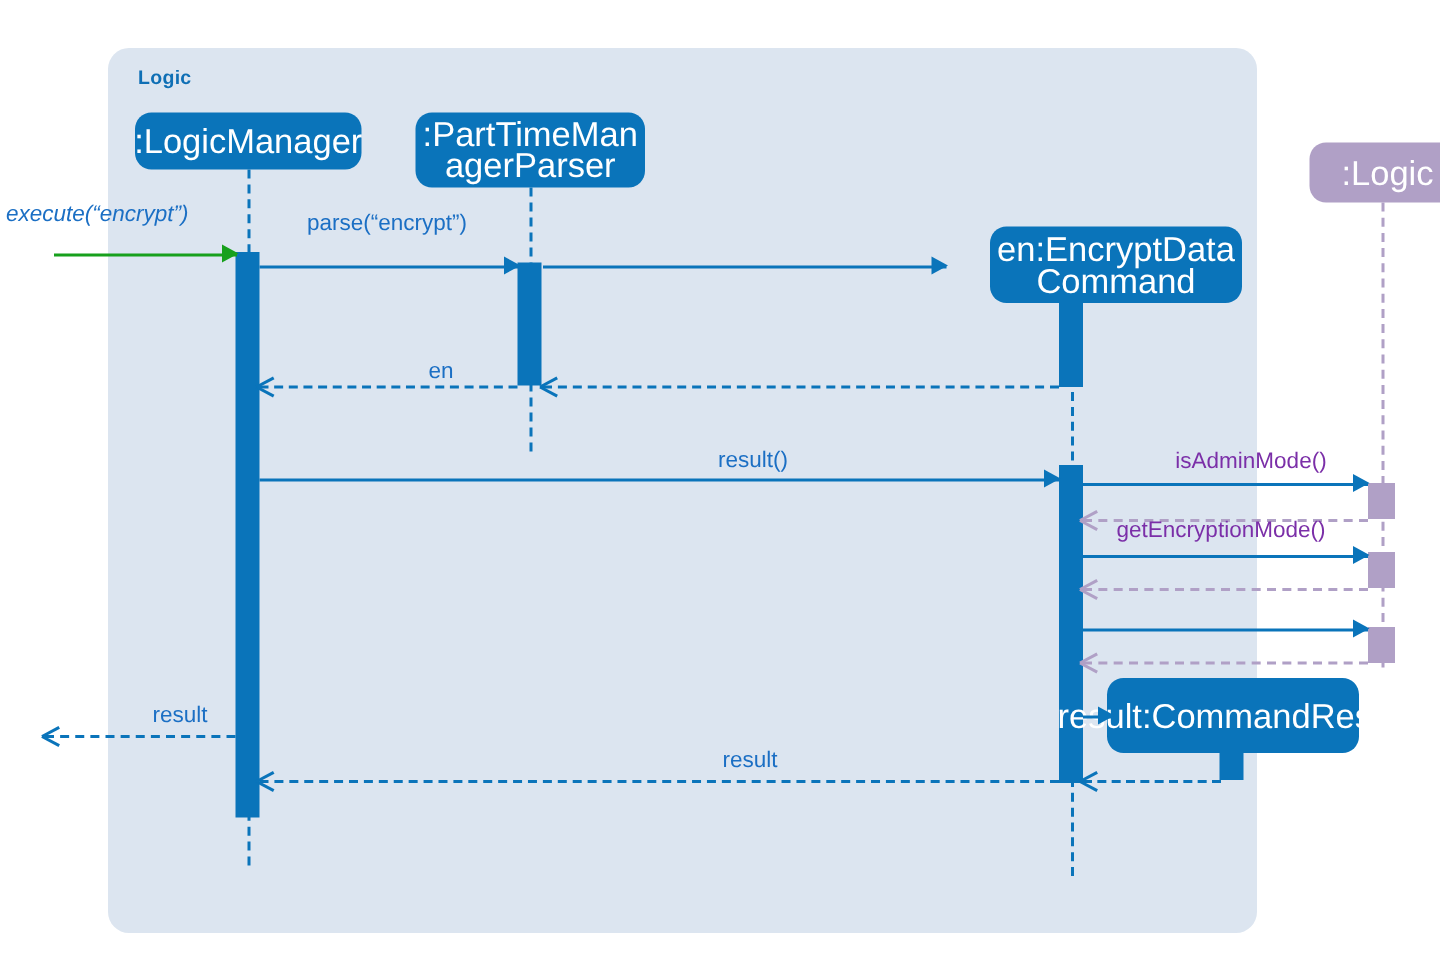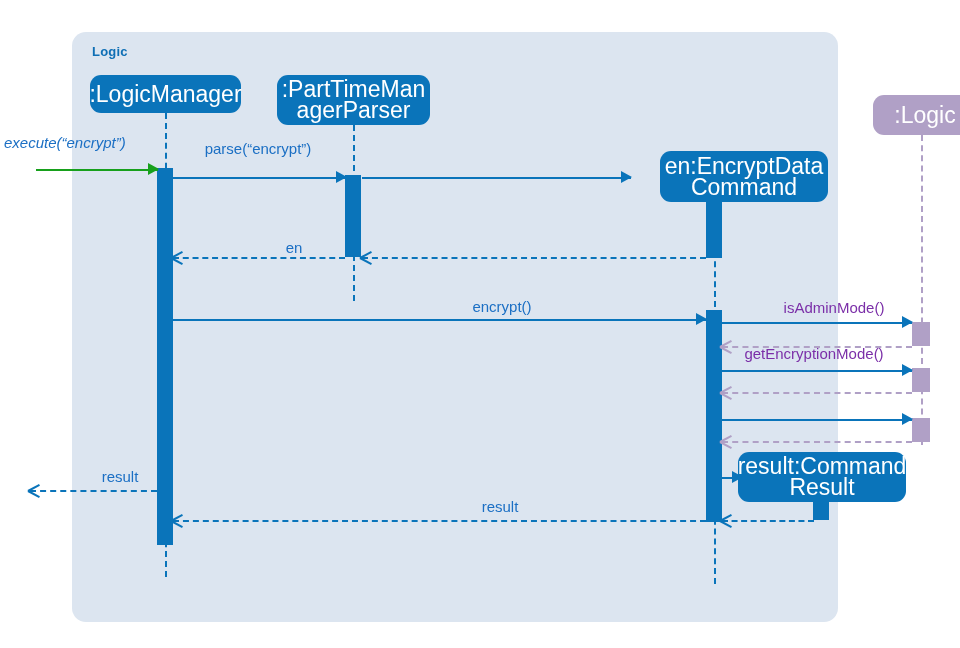--- a/index.html
+++ b/index.html
@@ -75,21 +75,21 @@
   <div class="pbox" style="left:277px;top:75px;width:153px;height:50px;flex-direction:column;">
     <span>:PartTimeMan</span>
     <span>agerParser</span>
   </div>
 
   <div class="pbox" style="left:632px;top:151px;width:168px;height:51px;flex-direction:column;margin-left:28px;">
     <span>en:EncryptData</span>
     <span>Command</span>
   </div>
 
-  <div class="pbox" style="left:738px;top:452px;width:168px;height:50px;flex-direction:column;z-index:5;align-items:center;">
+  <div class="pbox" style="left:738px;top:452px;width:168px;height:50px;flex-direction:row;z-index:5;align-items:center;">
     <span>result:Command</span>
     <span>Result</span>
   </div>
 
   <div class="pbox model" style="left:873px;top:95px;width:104px;height:40px;">
     <span>:Logic</span>
   </div>
 
   <div class="act" style="left:157px;top:168px;height:377px;"></div>
   <div class="act" style="left:345px;top:175px;height:82px;"></div>
@@ -121,21 +121,21 @@
     <div class="shaft"></div>
       <div class="ohead left"></div>
   </div>
 
   <div class="lbl center" style="left:294px;top:239px;">en</div>
   <div class="arrow dashed" style="left:173px;top:257px;width:172px;">
     <div class="shaft"></div>
       <div class="ohead left"></div>
   </div>
 
-  <div class="lbl center" style="left:502px;top:298px;">encrypt()</div>
+  <div class="lbl center" style="left:502px;top:298px;">result()</div>
   <div class="arrow solid" style="left:173px;top:319px;width:533px;">
     <div class="shaft"></div>
       <div class="head right"></div>
   </div>
 
   <div class="lbl purple center" style="left:834px;top:299px;">isAdminMode()</div>
   <div class="arrow solid purple" style="left:722px;top:322px;width:190px;">
     <div class="shaft"></div>
       <div class="head right"></div>
   </div>

